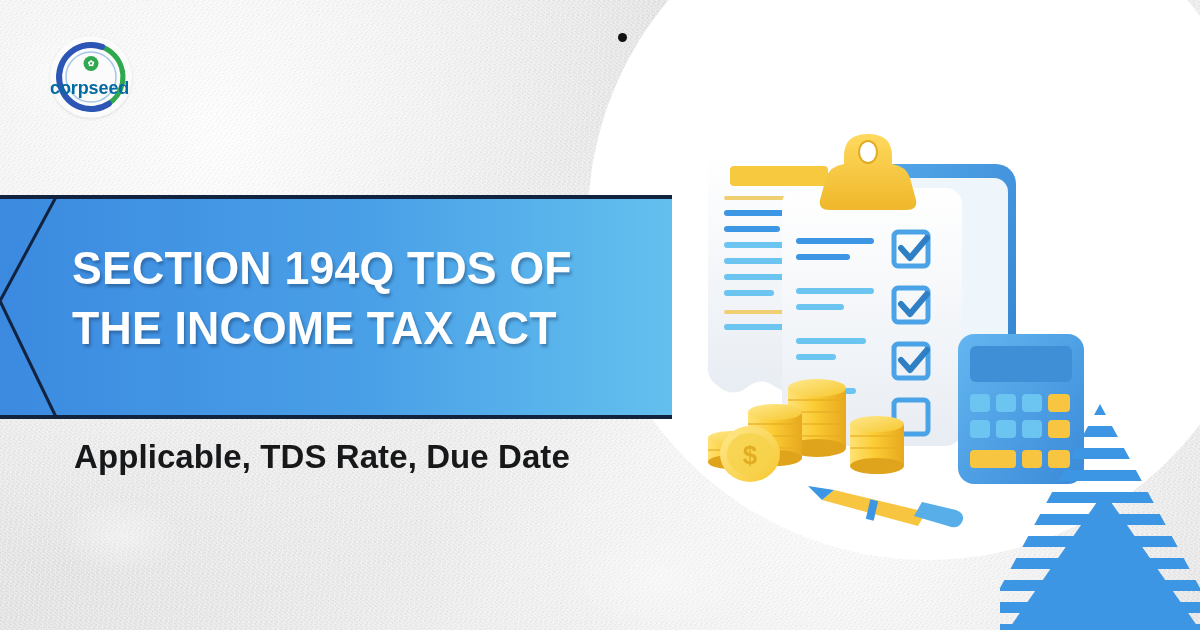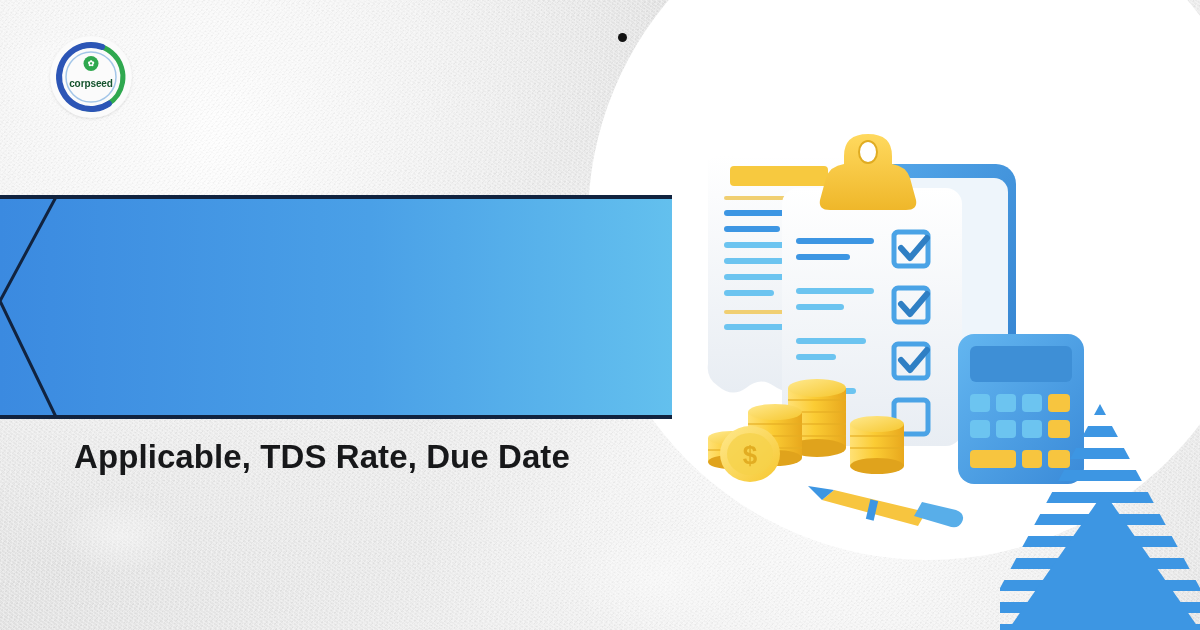--- a/index.html
+++ b/index.html
@@ -144,24 +144,23 @@
     inset: 0;
     border-radius: 50%;
     background: #fbfbfb;
     box-shadow: 0 1px 3px rgba(0,0,0,.10);
   }
   .logo-text {
     position: absolute;
     left: 0;
     right: 0;
     top: 42px;
-    text-align: center;
-    font-size: 10px;
+    font-size: 18px;
     font-weight: 700;
-    color: #14532d;
+    color: #0369a1;
     letter-spacing: -.1px;
   }
   .logo-mark {
     position: absolute;
     left: 50%;
     top: 20px;
     transform: translateX(-50%);
     width: 15px;
     height: 15px;
     border-radius: 50%;
@@ -408,20 +407,24 @@
           <stop offset="100%" stop-color="#63c0ee"></stop>
         </linearGradient>
       </defs>
       <path d="M0 4 L666 4 L672 4 L672 224 L0 224 L0 4 Z" fill="url(#gBanner)"></path>
       <path d="M56 4 L0 108 L56 224" fill="none" stroke="#11233f" stroke-width="3"></path>
       <path d="M0 4 L672 4" stroke="#11233f" stroke-width="4"></path>
       <path d="M0 224 L672 224" stroke="#11233f" stroke-width="4"></path>
     </svg>
   </div>
 
+  <div class="banner-text">
+    <div class="title-line">SECTION 194Q TDS OF</div>
+    <div class="title-line">THE INCOME TAX ACT</div>
+  </div>
 
   <div class="subtitle">Applicable, TDS Rate, Due Date</div>
 
   <div class="logo">
     <div class="logo-disc"></div>
     <svg width="82" height="82" viewBox="0 0 82 82" style="position:absolute;left:0;top:0">
       <path d="M41 9 a32 32 0 1 1 -0.1 0" fill="none" stroke="#2fa84f" stroke-width="5" stroke-linecap="round" transform="rotate(-20 41 41)" stroke-dasharray="120 200"></path>
       <path d="M41 9 a32 32 0 1 0 0.1 0" fill="none" stroke="#2c55b6" stroke-width="6" stroke-linecap="round" transform="rotate(20 41 41)" stroke-dasharray="130 200"></path>
       <circle cx="41" cy="41" r="25" fill="none" stroke="#5b9bd8" stroke-width="1.5" opacity=".55"></circle>
     </svg>

